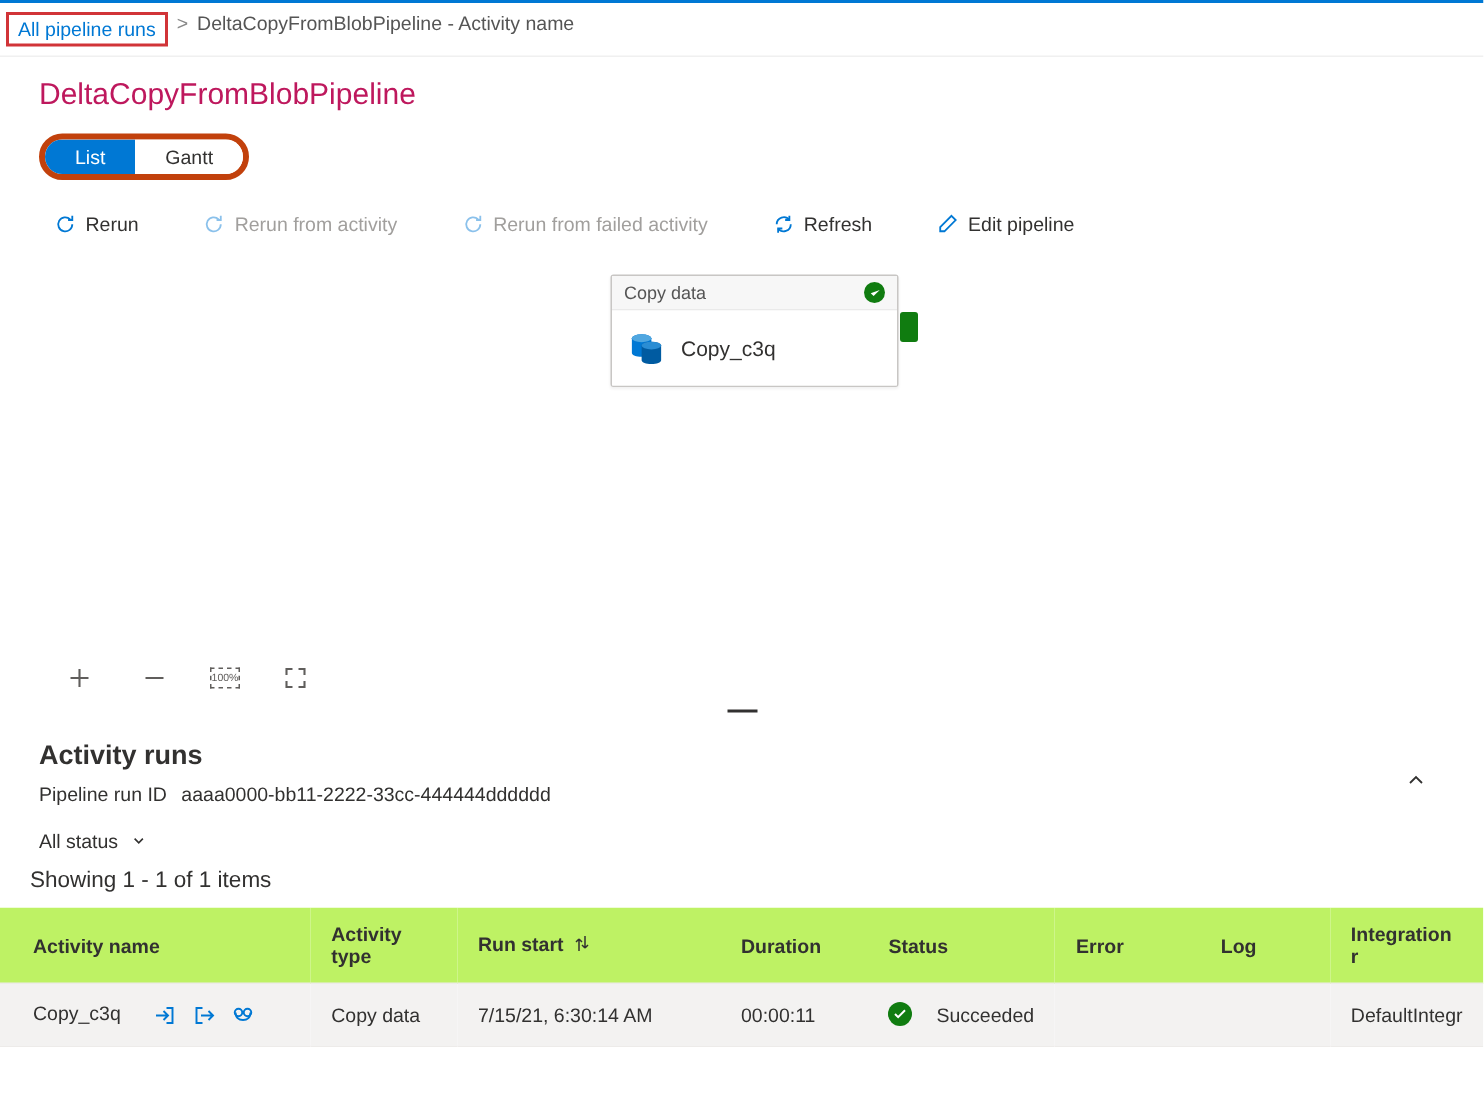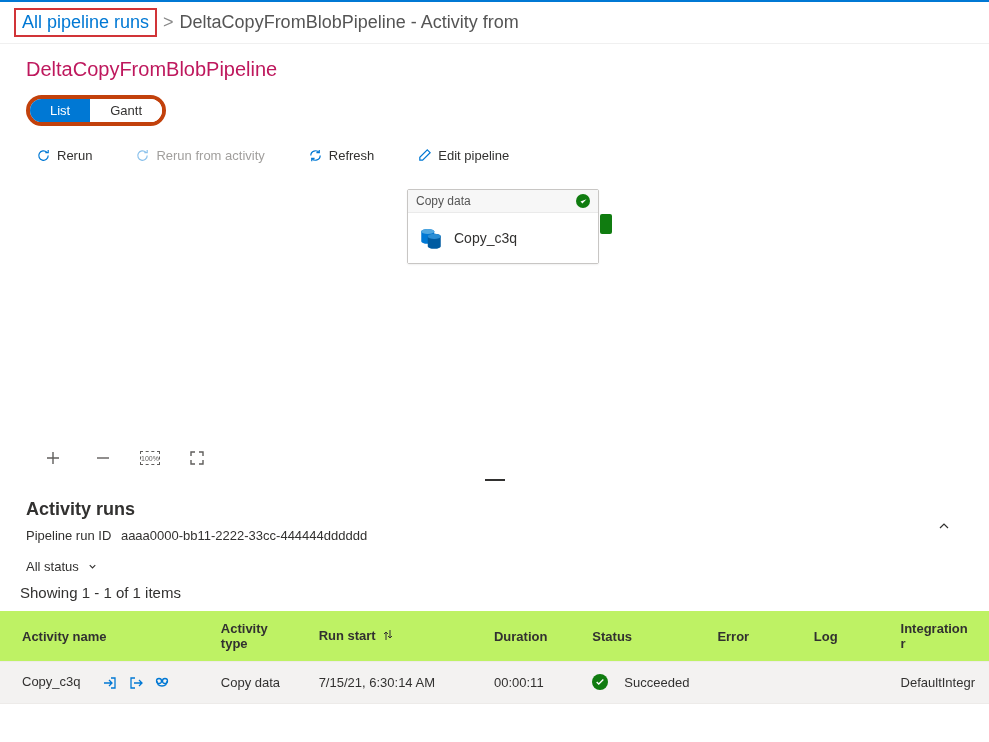--- a/index.html
+++ b/index.html
@@ -1,20 +1,20 @@
 <!DOCTYPE html>
 <html><head>
 <meta charset="utf-8">
 <style>
 * { box-sizing: border-box; margin: 0; padding: 0; font-family: "Segoe UI", -apple-system, sans-serif; }
 body { background: #fff; width: 989px; height: 742px; overflow: hidden; color: #323130; font-size: 13px; position: relative; }
 
 .top-border { height: 2px; background: #0078d4; }
 
-.breadcrumb { display: flex; align-items: center; padding: 6px 10px 6px 14px; font-size: 18px; border-bottom: 1px solid #f0f0f0; }
+.breadcrumb { display: flex; align-items: flex-start; padding: 6px 10px 6px 4px; font-size: 13px; border-bottom: 1px solid #f0f0f0; }
 .breadcrumb-link { color: #0078d4; padding: 2px 6px; border: 2px solid #d13438; cursor: pointer; }
 .breadcrumb-sep { color: #888; margin: 0 6px; }
 .breadcrumb-current { color: #555; }
 
 .header { padding: 14px 26px 4px; }
 .page-title { font-size: 20px; font-weight: 400; color: #be185d; margin-bottom: 14px; }
 
 .view-toggle { display: inline-flex; border: 4px solid #c2410c; border-radius: 16px; overflow: hidden; margin-bottom: 8px; }
 .view-btn { padding: 4px 20px; font-size: 13px; background: #fff; border: none; cursor: pointer; color: #323130; }
 .view-btn.active { background: #0078d4; color: #fff; }
@@ -78,21 +78,21 @@
 
 </style>
 </head>
 <body>
 
 <div class="top-border"></div>
 
 <div class="breadcrumb">
   <span class="breadcrumb-link">All pipeline runs</span>
   <span class="breadcrumb-sep">&gt;</span>
-  <span class="breadcrumb-current">DeltaCopyFromBlobPipeline - Activity from</span>
+  <span class="breadcrumb-current">DeltaCopyFromBlobPipeline - Activity name</span>
 </div>
 
 <div class="header">
   <div class="page-title">DeltaCopyFromBlobPipeline</div>
   <div class="view-toggle">
     <button class="view-btn active">List</button>
     <button class="view-btn">Gantt</button>
   </div>
 </div>
 
@@ -103,20 +103,27 @@
         <path d="M13 2v3h-3"></path>
       </svg>
     <span>Rerun</span>
   </button>
   <button class="toolbar-btn disabled">
     <svg viewBox="0 0 16 16" fill="none" stroke="#0078d4" stroke-width="1.3">
         <path d="M13 8a5 5 0 1 1-1.5-3.5"></path>
         <path d="M13 2v3h-3"></path>
       </svg>
     <span>Rerun from activity</span>
+  </button>
+  <button class="toolbar-btn disabled">
+    <svg viewBox="0 0 16 16" fill="none" stroke="#0078d4" stroke-width="1.3">
+        <path d="M13 8a5 5 0 1 1-1.5-3.5"></path>
+        <path d="M13 2v3h-3"></path>
+      </svg>
+    <span>Rerun from failed activity</span>
   </button>
   <button class="toolbar-btn">
     <svg viewBox="0 0 16 16" fill="none" stroke="#0078d4" stroke-width="1.3">
         <path d="M3 8a5 5 0 0 1 9-3"></path>
         <path d="M13 8a5 5 0 0 1-9 3"></path>
         <path d="M12 2v3h-3"></path>
         <path d="M4 14v-3h3"></path>
       </svg>
     <span>Refresh</span>
   </button>

